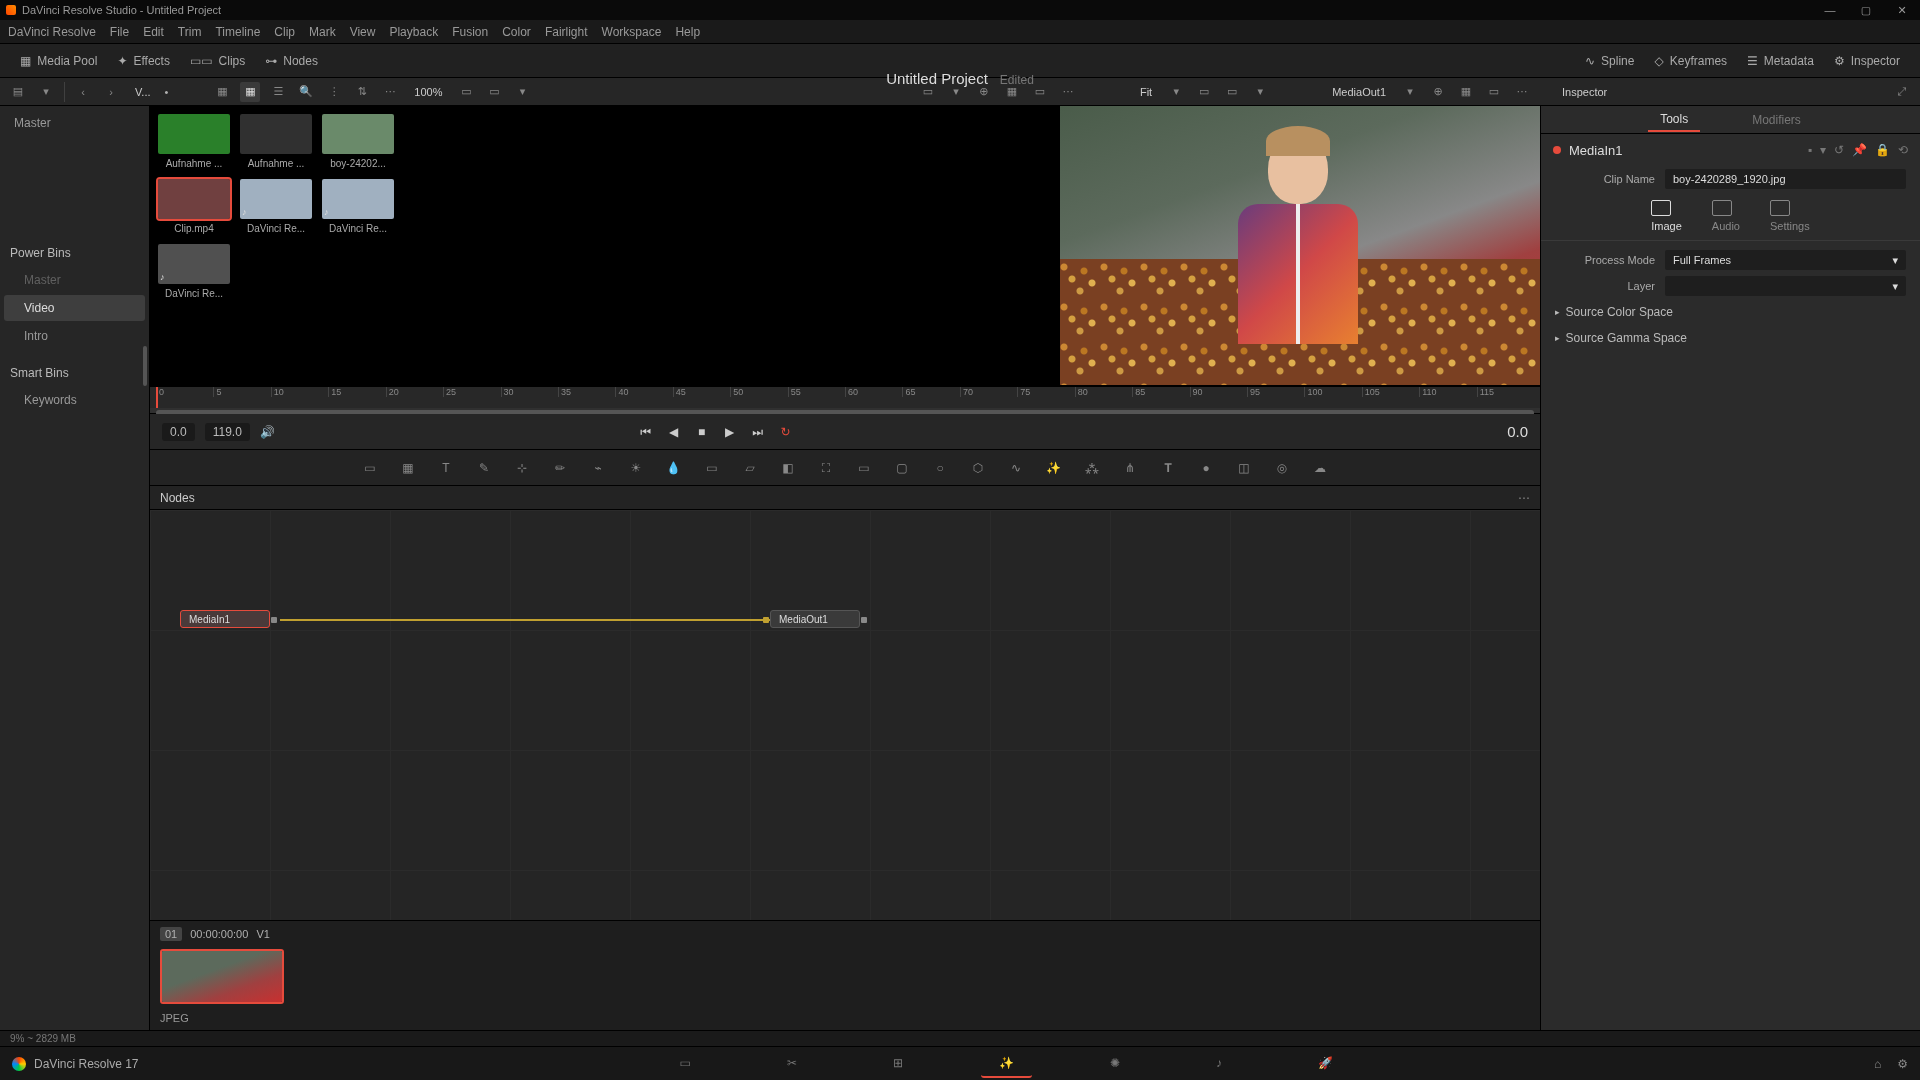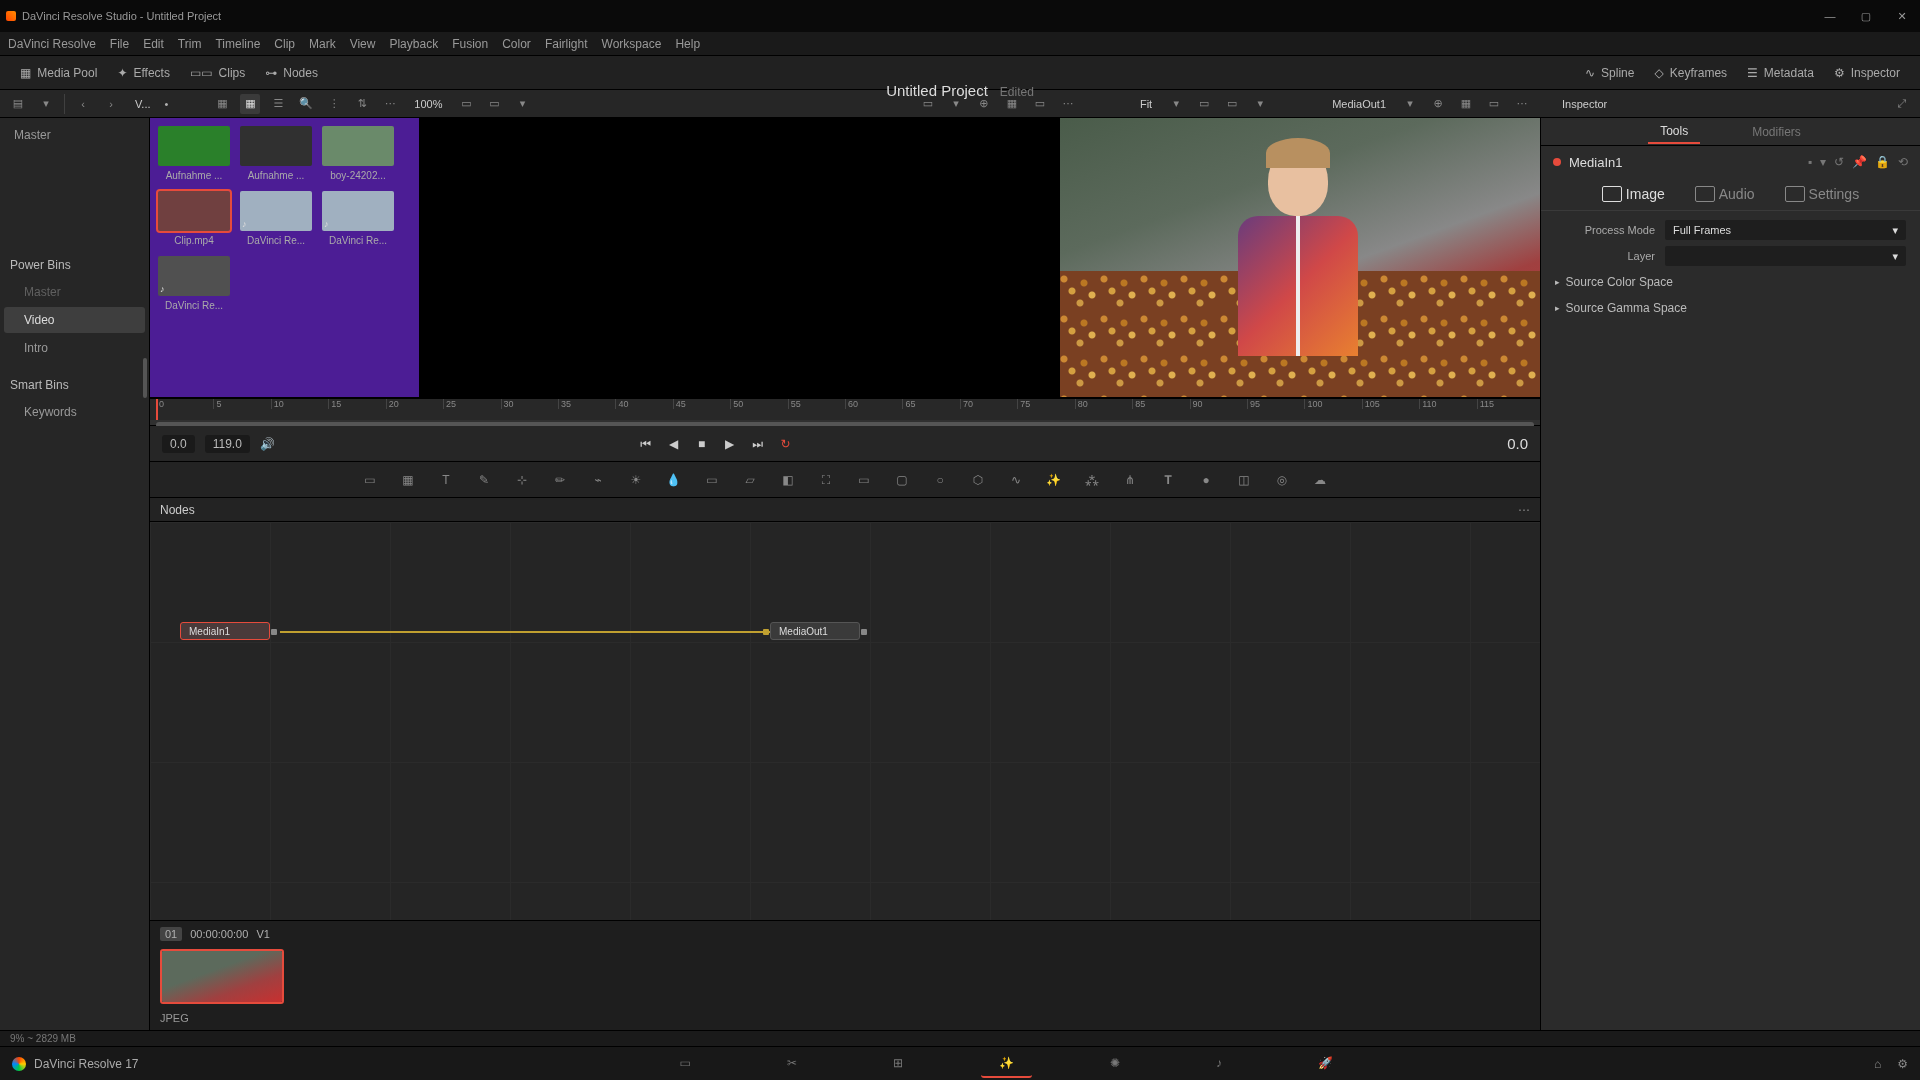--- a/index.html
+++ b/index.html
@@ -1,18 +1,18 @@
 <!DOCTYPE html>
 <html><head>
 <meta charset="utf-8">
 <style>
 * { margin: 0; padding: 0; box-sizing: border-box; font-family: -apple-system, BlinkMacSystemFont, "Segoe UI", Arial, sans-serif; user-select: none; }
 body { background: #1e1e1e; color: #b0b0b0; font-size: 12px; width: 1920px; height: 1080px; overflow: hidden; display: flex; flex-direction: column; }
 
-.titlebar { height: 32px; background: #0a0a0a; display: flex; align-items: center; padding: 4px 6px; font-size: 11px; color: #999; }
+.titlebar { height: 20px; background: #0a0a0a; display: flex; align-items: center; padding: 4px 6px; font-size: 11px; color: #999; }
 .titlebar .icon { width: 10px; height: 10px; border-radius: 2px; margin-right: 6px; background: linear-gradient(45deg,#ff4500,#ff8c00); }
 .window-controls { margin-left: auto; display: flex; gap: 12px; }
 .window-controls span { width: 24px; text-align: center; cursor: pointer; }
 
 .menubar { height: 24px; background: #1a1a1a; display: flex; align-items: center; padding: 0 8px; font-size: 12px; color: #999; gap: 14px; border-bottom: 1px solid #000; }
 .menubar span { cursor: pointer; }
 
 .main-toolbar { height: 34px; background: #212121; display: flex; align-items: center; padding: 0 10px; border-bottom: 1px solid #000; }
 .tool-btn { display: flex; align-items: center; gap: 6px; padding: 4px 10px; color: #aaa; cursor: pointer; }
 .tool-btn.right { margin-left: 0; }
@@ -31,21 +31,21 @@
 .content-area { flex: 1; display: flex; min-height: 0; }
 .left-panel { width: 150px; background: #262626; border-right: 1px solid #000; display: flex; flex-direction: column; font-size: 12px; }
 .left-panel .header-item { padding: 10px 14px; color: #999; }
 .left-panel .section-title { padding: 6px 10px; color: #bbb; font-size: 12px; }
 .left-panel .sub-item { padding: 6px 20px; color: #999; cursor: pointer; border-radius: 3px; margin: 1px 4px; }
 .left-panel .sub-item.selected { background: #3e3e3e; color: #ddd; }
 .left-panel .scroll-thumb { width: 4px; height: 40px; background: #555; position: absolute; right: 2px; border-radius: 2px; }
 
 .mid-panel { display: flex; flex-direction: column; flex: 1; min-width: 0; }
 .browser-row { height: 280px; display: flex; border-bottom: 1px solid #000; }
-.media-grid { width: 270px; background: #4c1d95; padding: 8px; overflow: auto; border-right: 1px solid #000; display: flex; flex-wrap: wrap; gap: 10px; align-content: flex-start; }
+.media-grid { width: 270px; background: #000000; padding: 8px; overflow: auto; border-right: 1px solid #000; display: flex; flex-wrap: wrap; gap: 10px; align-content: flex-start; }
 .thumb { width: 72px; display: flex; flex-direction: column; align-items: center; cursor: pointer; }
 .thumb-img { width: 72px; height: 40px; background: #444; border-radius: 2px; display: flex; align-items: flex-end; position: relative; overflow: hidden; }
 .thumb-img.sel { outline: 2px solid #e64b3c; }
 .thumb-label { font-size: 10px; color: #aaa; margin-top: 4px; text-align: center; white-space: nowrap; overflow: hidden; text-overflow: ellipsis; width: 100%; }
 .audio-ind { position: absolute; bottom: 2px; left: 2px; font-size: 9px; color: #ddd; }
 
 .viewer-left { flex: 1; background: #000; }
 .viewer-right { width: 480px; background: #181818; display: flex; flex-direction: column; position: relative; }
 .viewer-img { flex: 1; background: linear-gradient(160deg,#4a5c4a 0%,#5c6a5c 30%, #888 55%, #a04040 70%, #c83030 100%); position: relative; overflow: hidden; }
 .person { position: absolute; left: 35%; top: 10%; width: 140px; height: 80%; }
@@ -93,21 +93,21 @@
 .red-dot { width: 8px; height: 8px; border-radius: 50%; background: #e64b3c; }
 .node-name { color: #ddd; font-size: 13px; }
 .node-icons { margin-left: auto; display: flex; gap: 8px; color: #777; }
 
 .prop-row { display: flex; align-items: center; padding: 4px 14px; height: 26px; }
 .prop-label { width: 100px; text-align: right; color: #aaa; font-size: 11px; margin-right: 10px; }
 .prop-input { flex: 1; height: 20px; background: #1e1e1e; border: none; color: #ddd; padding: 0 8px; font-size: 11px; border-radius: 2px; }
 .prop-select { flex: 1; height: 20px; background: #1e1e1e; color: #ddd; font-size: 11px; padding: 0 8px; display: flex; align-items: center; justify-content: space-between; border-radius: 2px; cursor: pointer; }
 
 .prop-tabs { display: flex; justify-content: center; gap: 30px; padding: 8px 0; border-bottom: 1px solid #3a3a3a; margin-bottom: 6px; }
-.prop-tab { display: flex; flex-direction: row; align-items: center; gap: 4px; color: #888; cursor: pointer; font-size: 14px; }
+.prop-tab { display: flex; flex-direction: column; gap: 4px; color: #888; cursor: pointer; font-size: 11px; }
 .prop-tab.active { color: #ddd; }
 .prop-tab-icon { width: 20px; height: 16px; border: 1px solid currentColor; border-radius: 2px; }
 
 .collapse-row { display: flex; align-items: center; padding: 6px 14px; color: #bbb; cursor: pointer; font-size: 12px; gap: 6px; }
 .chevron { font-size: 9px; }
 
 .bottom-status { height: 16px; background: #1a1a1a; display: flex; align-items: center; justify-content: flex-start; padding: 0 10px; font-size: 10px; color: #777; gap: 8px; border-top: 1px solid #000; }
 .page-bar { height: 34px; background: #181818; display: flex; align-items: center; padding: 9px 12px; border-top: 1px solid #000; }
 .app-brand { display: flex; align-items: center; gap: 8px; color: #aaa; font-size: 12px; }
 .brand-icon { width: 14px; height: 14px; border-radius: 50%; background: conic-gradient(#ff4500,#ffcc00,#00cc44,#0088ff,#ff4500); }
@@ -427,20 +427,24 @@
       <span class="node-name">MediaIn1</span>
       <div class="node-icons">
         <span>▪</span>
         <span>▾</span>
         <span>↺</span>
         <span>📌</span>
         <span>🔒</span>
         <span>⟲</span>
       </div>
     </div>
+    <div class="prop-row">
+      <span class="prop-label">Clip Name</span>
+      <input class="prop-input" value="boy-2420289_1920.jpg" style="">
+    </div>
     <div class="prop-tabs">
       <div class="prop-tab active">
         <span class="prop-tab-icon"></span>
         <span>Image</span>
       </div>
       <div class="prop-tab">
         <span class="prop-tab-icon"></span>
         <span>Audio</span>
       </div>
       <div class="prop-tab">

